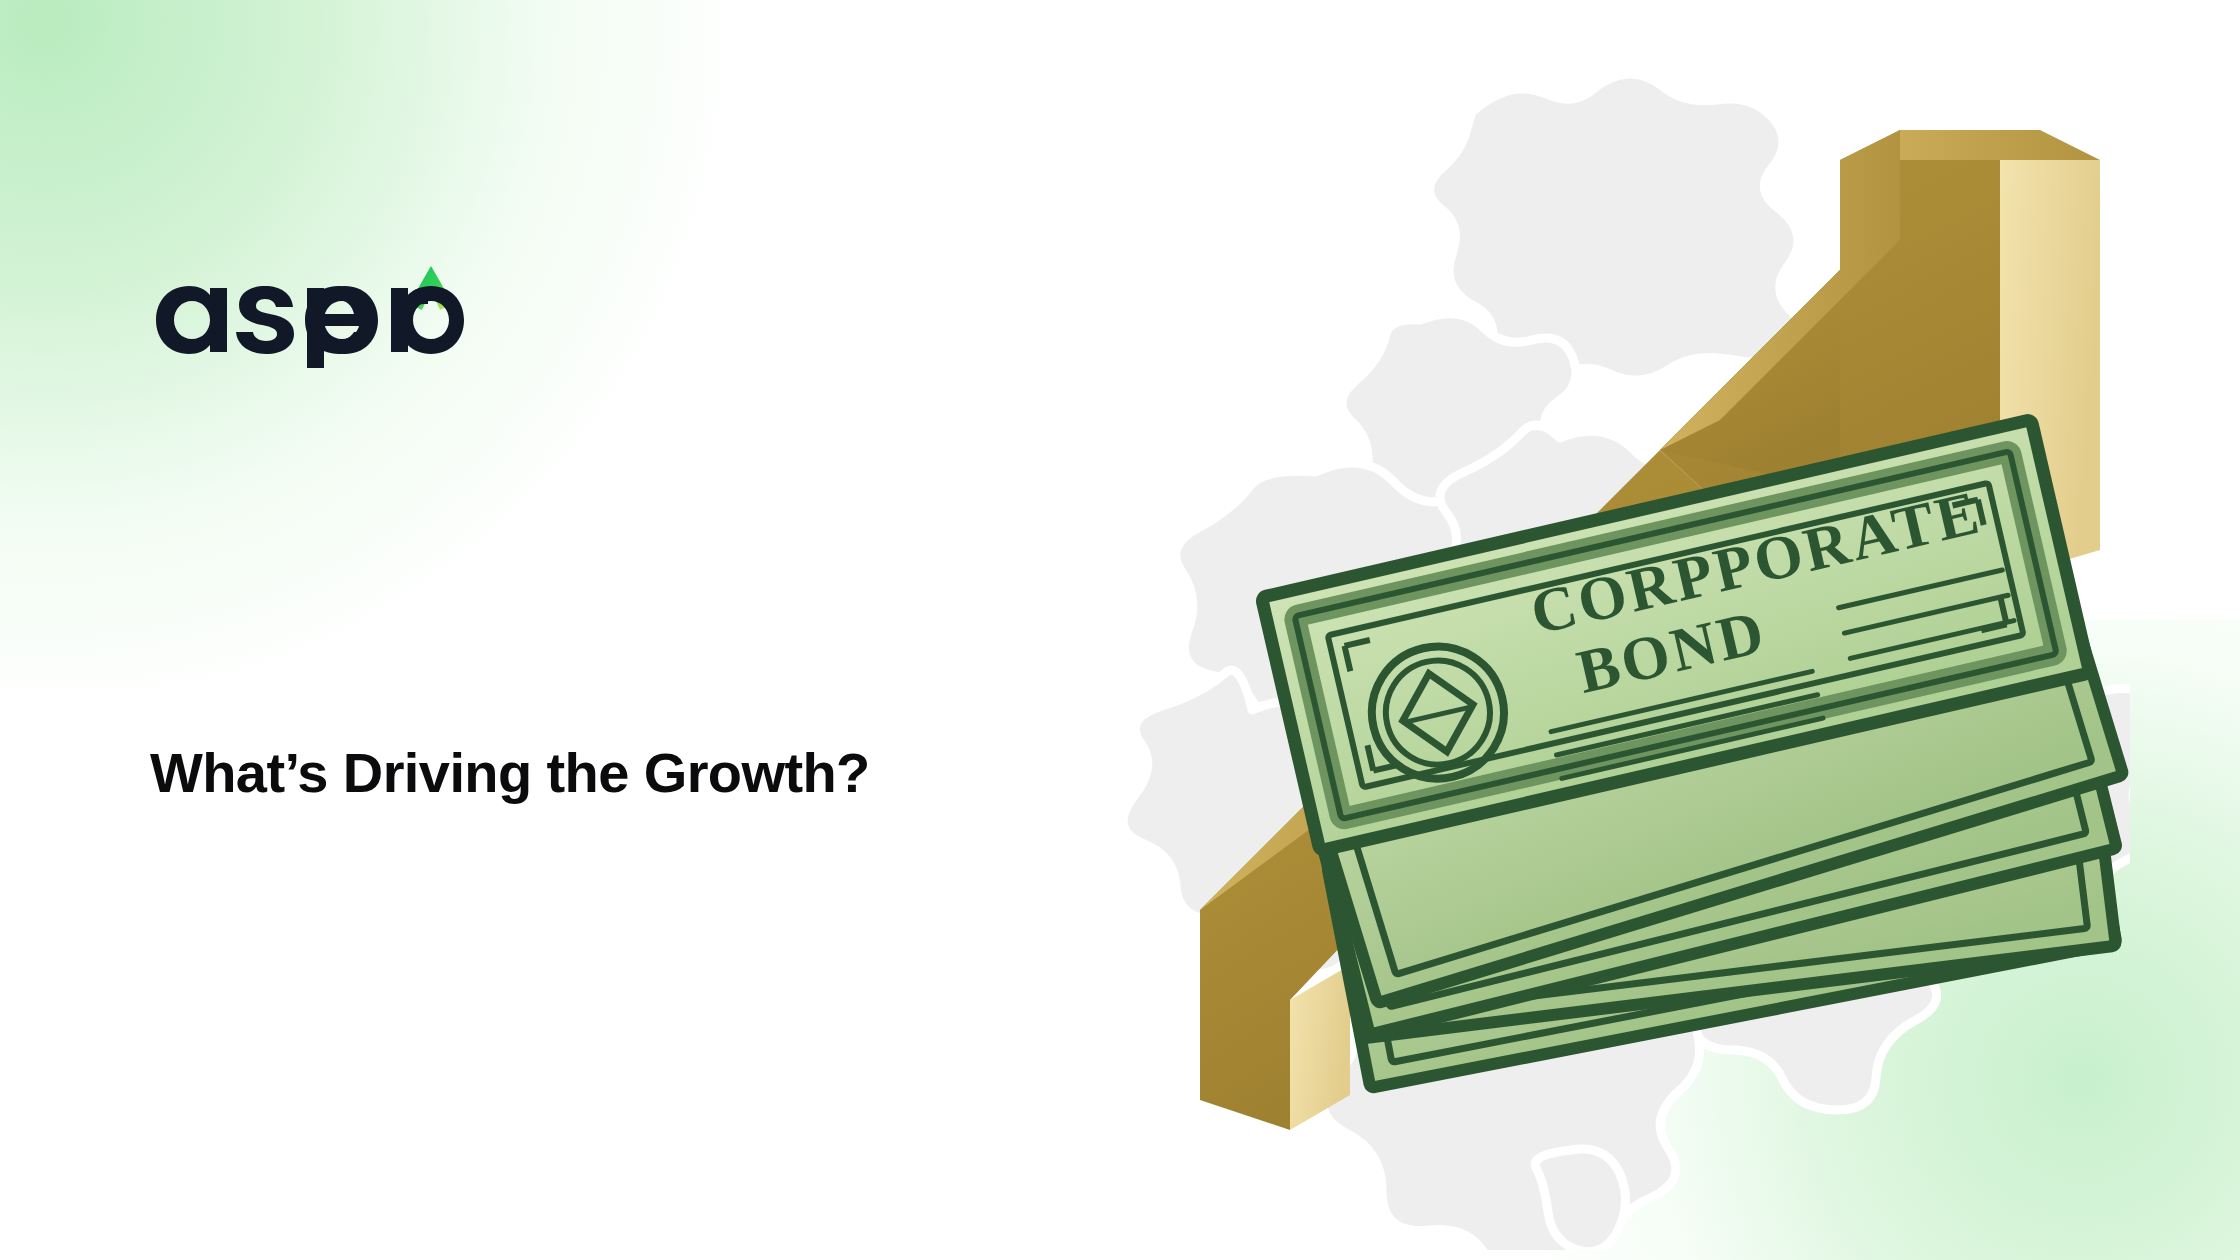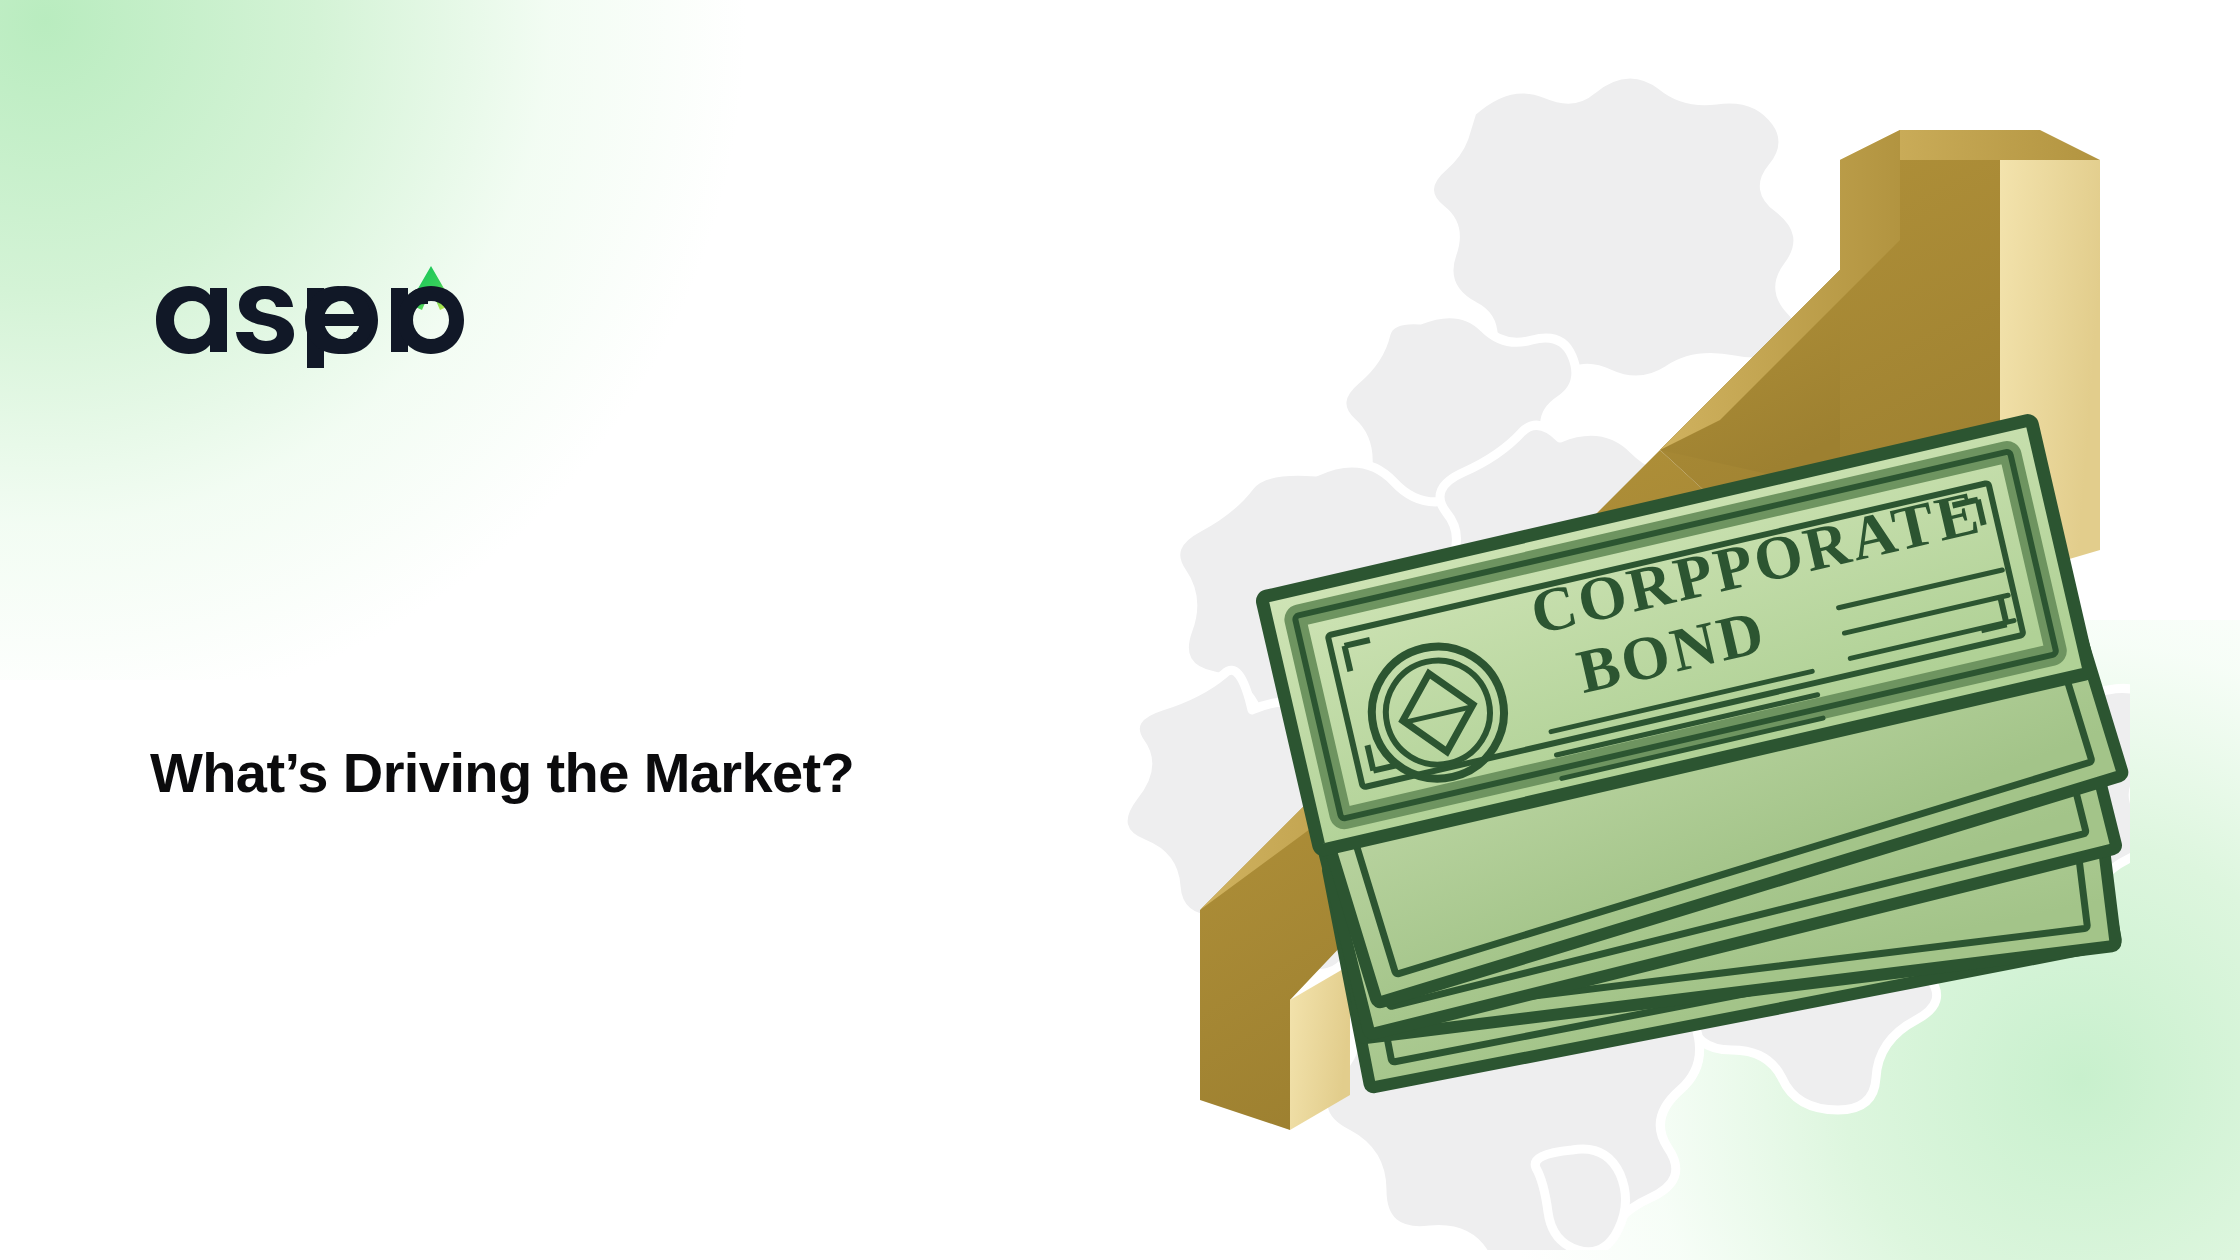--- a/index.html
+++ b/index.html
@@ -116,21 +116,21 @@
 
         <path d="M243 94 L243 30 L260 30 L260 39 C264 32 271 29 280 30 L280 46 C267 45 260 51 260 64 L260 94 Z"></path>
 
         <path d="M315 96 C296 96 282 82 282 62 C282 42 296 28 315 28 C334 28 348 42 348 62 C348 82 334 96 315 96 Z M315 81 C325 81 333 73 333 62 C333 51 325 43 315 43 C305 43 297 51 297 62 C297 73 305 81 315 81 Z" transform="translate(-32,0)"></path>
       </g>
     </svg>
   </div>
 
   <div class="copy">
     <h1 class="headline"><span>India’s Corporate Bond</span><span class="l2">Market Is Booming</span></h1>
-    <p class="subhead">What’s Driving the Market?</p>
+    <p class="subhead">What’s Driving the Growth?</p>
   </div>
 
   <div class="art">
     <svg viewBox="0 0 1100 1010" xmlns="http://www.w3.org/2000/svg" aria-hidden="true">
       <defs>
         <linearGradient id="arrFace" x1="0" y1="0" x2="0.4" y2="1">
           <stop offset="0%" stop-color="#b2923a"></stop>
           <stop offset="100%" stop-color="#9d8030"></stop>
         </linearGradient>
         <linearGradient id="arrSide" x1="0" y1="0" x2="1" y2="0.3">

